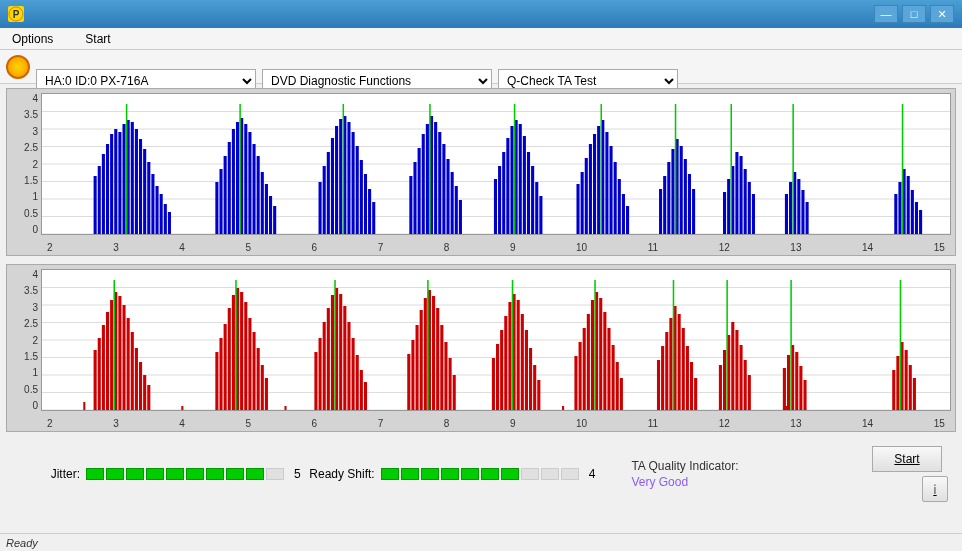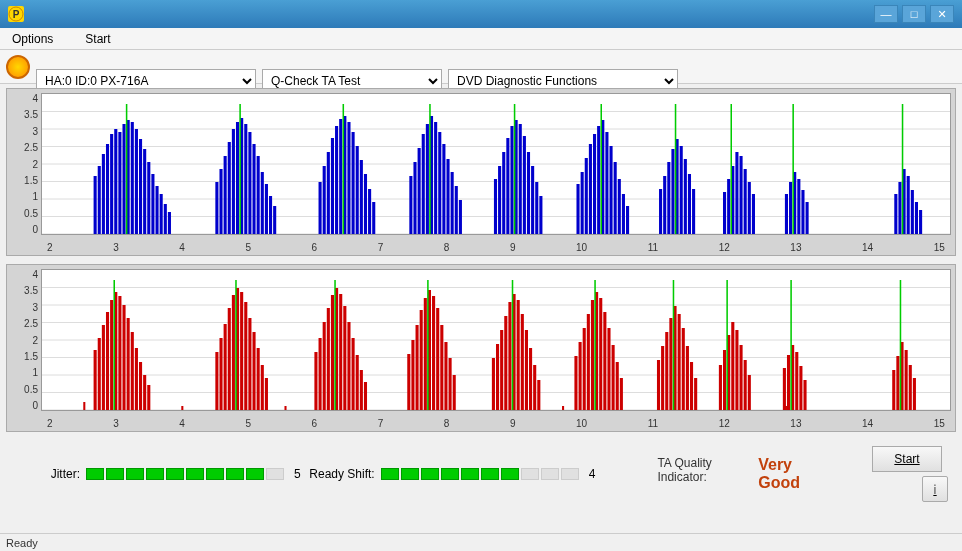--- a/index.html
+++ b/index.html
@@ -200,32 +200,33 @@
       background: #e0e0e0;
       border: 1px solid #ccc;
     }
     .metric-value {
       font-size: 12px;
       margin-left: 4px;
     }
 
     .quality-section {
       display: flex;
+      flex-direction: column;
       align-items: flex-start;
       gap: 2px;
-      margin-left: 42px;
+      margin-left: 16px;
     }
     .quality-label {
       font-size: 12px;
       color: #333;
     }
     .quality-value {
-      font-size: 16px;
-      font-weight: bold;
-      color: #c2410c;
+      font-size: 12px;
+      font-weight: normal;
+      color: #8b5cf6;
     }
 
     .spacer { flex: 1; }
 
     #start-btn {
       width: 70px;
       height: 26px;
       background: linear-gradient(to bottom, #f8f8f8, #e0e0e0);
       border: 1px solid #aaa;
       font-size: 12px;
@@ -253,20 +254,21 @@
       left: 0;
       right: 0;
       height: 18px;
       background: #f0f0f0;
       border-top: 1px solid #ccc;
       padding: 1px 6px;
       font-size: 11px;
       color: #333;
       display: flex;
       align-items: center;
+      font-style: italic;
     }
 
     
     .grid-line {
       stroke: #bbb;
       stroke-width: 0.5;
     }
     .bar-blue { fill: #0000cc; }
   </style>
 </head>
@@ -293,25 +295,25 @@
   <div class="menu-item">Start</div>
 </div>
 
 <div id="toolbar">
   <div class="toolbar-icon-btn">
     <div class="plextools-logo"></div>
   </div>
   <select class="toolbar-select" id="device-select">
     <option>HA:0 ID:0  PX-716A</option>
   </select>
+  <select class="toolbar-select" id="function-select">
+    <option>DVD Diagnostic Functions</option>
+  </select>
   <select class="toolbar-select" id="mode-select">
     <option>Q-Check TA Test</option>
-  </select>
-  <select class="toolbar-select" id="function-select">
-    <option>DVD Diagnostic Functions</option>
   </select>
 </div>
 
 <div style="padding: 4px 6px 2px 6px;">
   <div class="chart-container">
     <div class="chart-y-axis">
       <span>4</span>
       <span>3.5</span>
       <span>3</span>
       <span>2.5</span>

